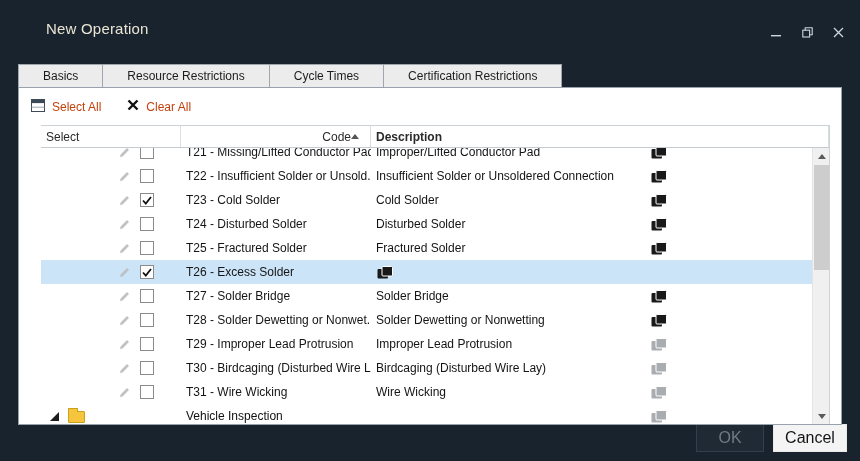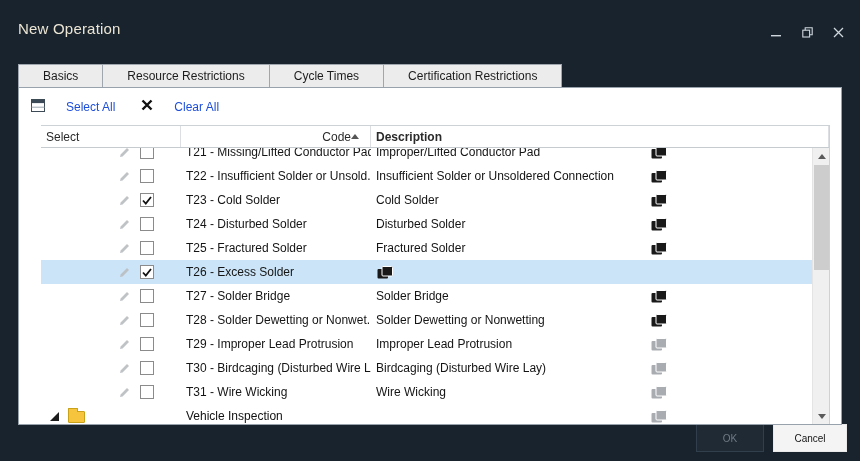--- a/index.html
+++ b/index.html
@@ -2,39 +2,39 @@
 <html><head>
 <meta charset="utf-8">
 <style>
   * { box-sizing: border-box; margin: 0; padding: 0; }
   html,body { width: 860px; height: 461px; }
   body { font-family: "Liberation Sans", sans-serif; }
 
   .window { width:860px; height:461px; background:#18232e; position:relative; overflow:hidden; }
 
   
-  .titlebar { height:56px; display:flex; align-items:center; padding-left:18px; }
+  .titlebar { height:56px; display:flex; align-items:center; padding-left:18px;margin-left:28px; }
   .title { color:#ece5d3; font-size:15px; letter-spacing:.2px; }
   .win-controls { position:absolute; top:26px; right:16px; display:flex; gap:19px; align-items:center; }
   .wc { width:12px; height:12px; display:flex; align-items:center; justify-content:center; cursor:pointer; }
   .wc svg { display:block; }
 
   
   .tabstrip { margin:6px 18px 0; display:flex; align-items:flex-end; position:relative; z-index:2; height:25px; }
   .tab { background:#ececec; border:1px solid #9fa6ad; border-bottom:none; padding:0 24px; font-size:12px;
          color:#1c1c1c; margin-right:-1px; height:23px; display:flex; align-items:center; cursor:pointer; }
   .tab.active { background:#ffffff; height:25px; margin-bottom:-1px; position:relative; z-index:3; }
 
   
   .panel { margin:0 18px; background:#fff; border:1px solid #98a2ac; height:338px; position:relative; z-index:1;
            display:flex; flex-direction:column; }
 
   
   .toolbar { height:37px; display:flex; align-items:center; gap:26px; padding-left:12px; flex:none; }
-  .tool-btn { display:flex; align-items:center; gap:21px; font-size:12px; color:#1d4ed8; cursor:pointer; }
+  .tool-btn { display:flex; align-items:center; gap:7px; font-size:12px; color:#c2410c; cursor:pointer; }
 
   
   .grid { flex:1; border-top:1px solid #cdd2d6; border-right:1px solid #cdd2d6; margin-right:11px;
           position:relative; overflow:hidden; display:flex; flex-direction:column;margin-left:22px; }
   .grid-header { height:22px; display:flex; border-bottom:1px solid #c6cbd0; font-size:12px; color:#2a2a2a; flex:none; }
   .gh { display:flex; align-items:center; padding:0 5px; border-right:1px solid #dcdfe2; white-space:nowrap; }
   .gh-select { width:140px; }
   .gh-code { width:190px; justify-content:flex-end; }
   .gh-desc { flex:1;font-weight:bold; }
   .gh-image { width:184px; border-right:none; }
@@ -76,21 +76,21 @@
   .sb-up { top:0; }
   .sb-down { bottom:0; }
   .tri-up { width:0; height:0; border-left:4px solid transparent; border-right:4px solid transparent;
             border-bottom:5px solid #5a5a5a; }
   .tri-down { width:0; height:0; border-left:4px solid transparent; border-right:4px solid transparent;
             border-top:5px solid #5a5a5a; }
   .sb-thumb { position:absolute; top:17px; left:1px; width:15px; height:105px; background:#cdcdcd; cursor:grab; }
 
   
   .footer { position:absolute; right:13px; bottom:9px; display:flex; gap:9px; }
-  .btn { height:28px; font-size:10px; display:flex; align-items:center; justify-content:center; cursor:pointer; }
+  .btn { height:28px; font-size:16px; display:flex; align-items:center; justify-content:center; cursor:pointer; }
   .btn-ok { width:68px; background:#1f2a35; border:1px solid #313f4c; color:#6f7a84; }
   .btn-cancel { width:74px; background:#f4f4f4; border:1px solid #e9e9e9; color:#141414; }
 </style>
 </head>
 <body>
 
 <div class="window">
 
   <div class="titlebar">
     <span class="title">New Operation</span>

